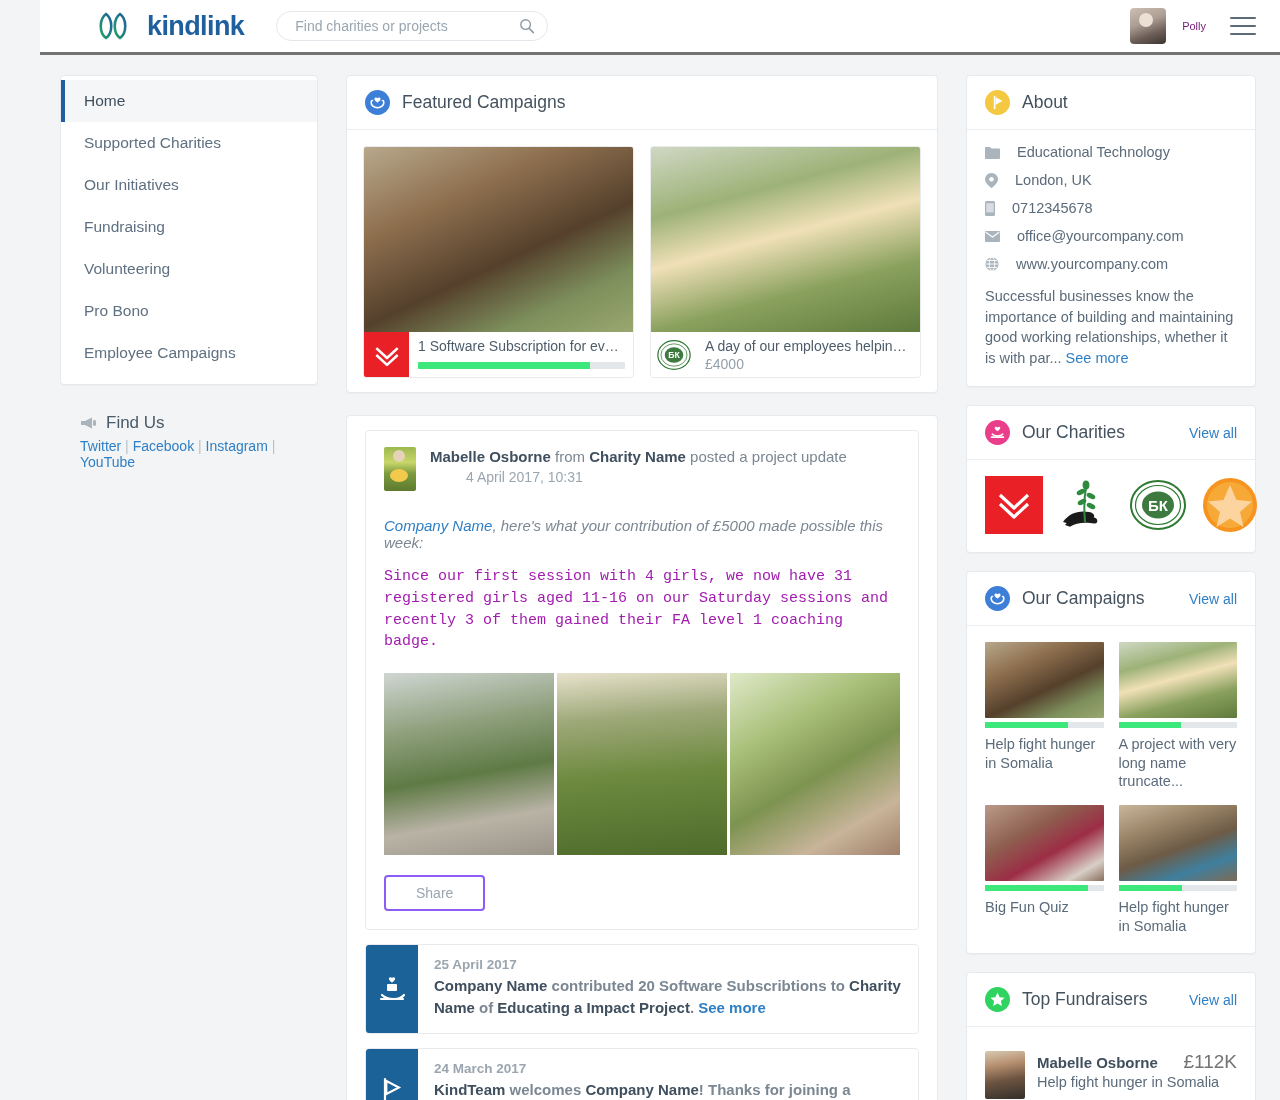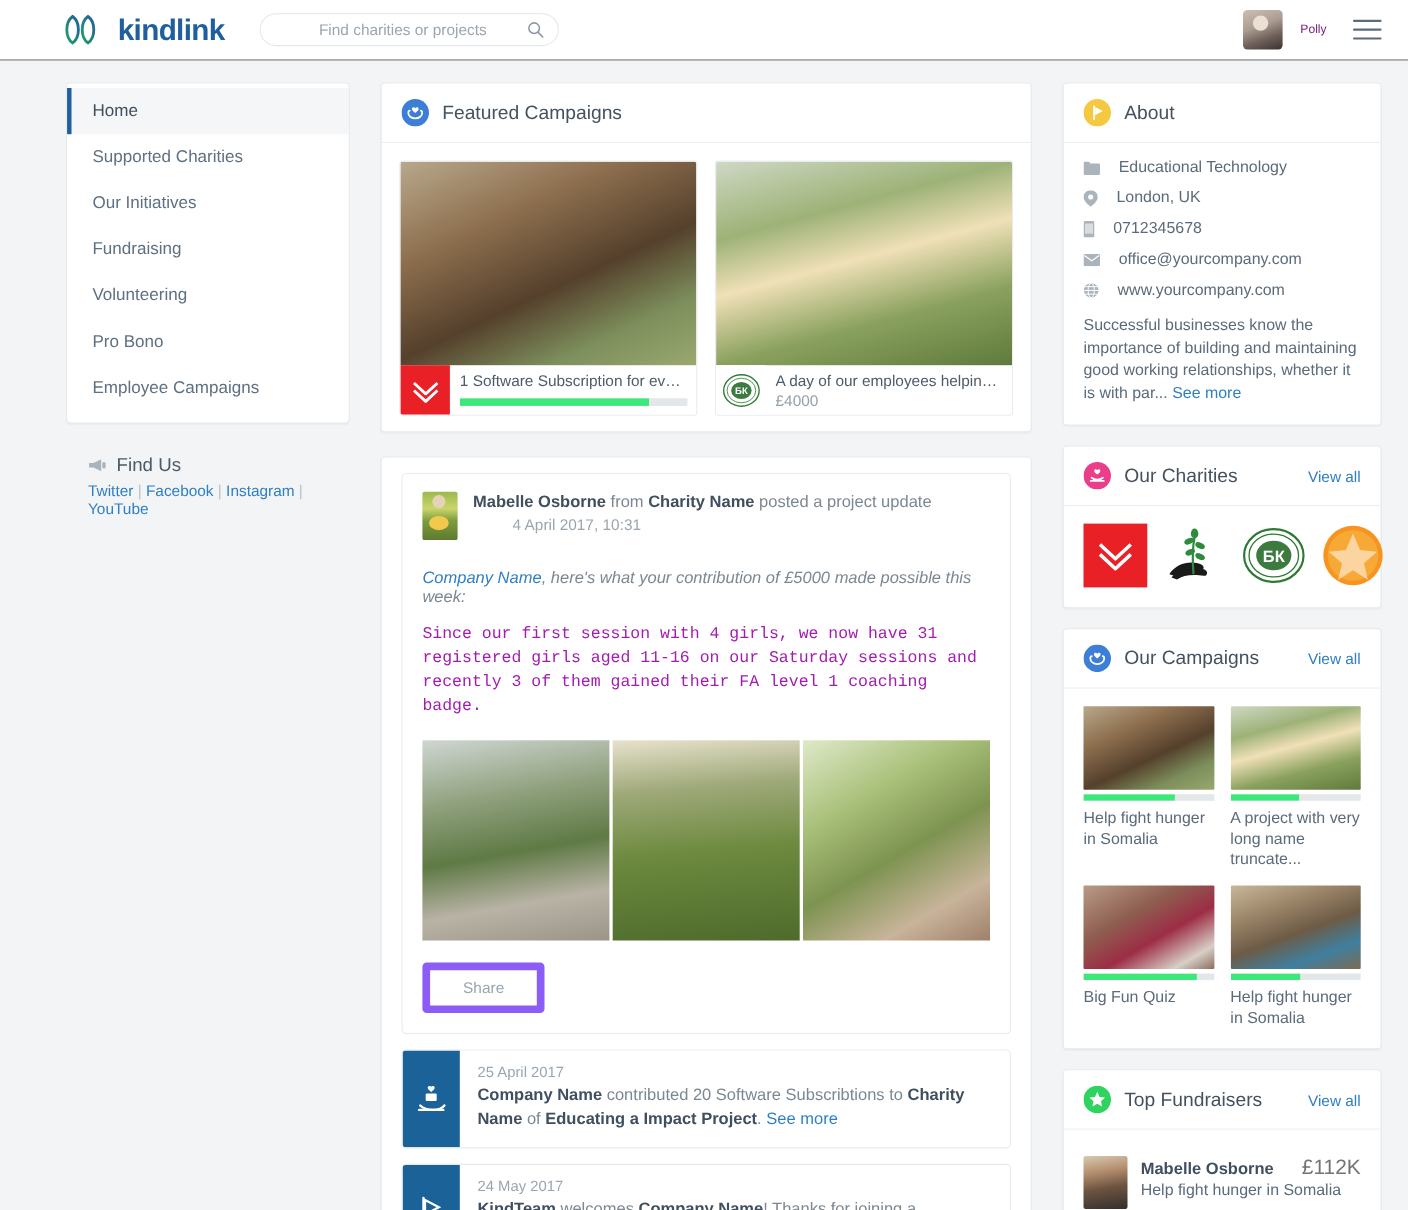--- a/index.html
+++ b/index.html
@@ -10,42 +10,42 @@
     background:#f2f4f6;
     font-family:"Liberation Sans", sans-serif;
     font-size:15px;
     color:#5b6b7a;
     overflow:hidden;
   }
 
   
   .header {
     height:55px; background:#fff;
-    border-bottom:1px solid #737373;
+    border-bottom:3px solid #737373;
     display:flex; align-items:center;
     padding:0 24px 0 56px;
     position:relative;
+    margin-left:40px;
   }
   .logo { display:flex; align-items:center; gap:9px; }
   .logo-mark { width:42px; height:30px; flex:none; }
   .logo-text { font-size:27px; font-weight:bold; color:#1f5f9e; letter-spacing:-0.6px; }
 
   .search-box {
     margin-left:32px;
     width:272px; height:30px;
     border:1px solid #e4e8ec; border-radius:16px;
     background:#fff;
     display:flex; align-items:center;
     padding:0 12px 0 16px;
   }
   .search-input {
     border:none; outline:none; background:transparent;
     flex:1; font-size:14px; color:#98a4ae;
     font-family:"Liberation Sans", sans-serif;
-    text-align:center;
   }
   .search-input::placeholder { color:#9aa6b0; }
   .search-icon { width:16px; height:16px; flex:none; }
 
   .header-right { margin-left:auto; display:flex; align-items:center; gap:16px; }
   .avatar-hdr {
     width:36px; height:36px; border-radius:4px;
     background:linear-gradient(160deg,#cdbfb4 0%,#ab9d92 40%,#6d5f58 70%,#3b3330 100%);
     position:relative; overflow:hidden;
   }
@@ -143,35 +143,35 @@
 
   .post-photos { display:flex; gap:3px; margin-top:20px; }
   .photo { height:182px; background-size:cover; background-position:center; }
   .photo.p1 { width:176px; }
   .photo.p2 { width:176px; }
   .photo.p3 { width:176px; }
 
   .share-btn {
     margin-top:20px;
     display:inline-block; padding:8px 30px;
-    border:7px solid #8b5cf6; border-radius:4px;
+    border:2px solid #8b5cf6; border-radius:4px;
     background:#fff; color:#9aa5af; font-size:14px; cursor:pointer;
     font-family:"Liberation Sans", sans-serif;
   }
 
   
   .feed-item {
     margin-top:14px; display:flex;
     border:1px solid #e8ebee; border-radius:4px; overflow:hidden; background:#fff;
   }
   .feed-ico {
     width:52px; flex:none; background:#1a6298;
     display:flex; align-items:center; justify-content:center;
   }
-  .feed-body { padding:12px 16px 14px 16px; }
+  .feed-body { padding:12px 16px 14px 16px;font-weight:bold; }
   .feed-date { font-size:13.5px; color:#9aa5af; }
   .feed-text { font-size:15px; color:#7b8792; line-height:1.45; margin-top:3px; }
   .feed-text b { color:#3f4f5e; }
   .feed-text a { color:#2f7fc4; text-decoration:none; }
 
   
   .about-body { padding:14px 18px 18px 18px; }
   .about-row { display:flex; align-items:center; gap:17px; margin-bottom:12px; font-size:14.5px; color:#5b6b7a; }
   .about-row svg { flex:none; }
   .about-text { font-size:14.5px; color:#5b6b7a; line-height:1.42; margin-top:14px; }
@@ -371,21 +371,21 @@
             </div>
           </div>
           <div class="feed-item">
             <div class="feed-ico">
               <svg width="26" height="30" viewBox="0 0 26 30">
                 <path d="M6 2v26" stroke="#fff" stroke-width="2.2" stroke-linecap="round"></path>
                 <path d="M7.4 4 L20 10.5 L7.4 17 Z" fill="none" stroke="#fff" stroke-width="2"></path>
               </svg>
             </div>
             <div class="feed-body">
-              <div class="feed-date">24 May 2017</div>
+              <div class="feed-date">24 March 2017</div>
               <div class="feed-text"><b>KindTeam</b><span> welcomes </span><b>Company Name</b><span>! Thanks for joining a community of kind people and transparent charities!</span></div>
             </div>
           </div>
         </div>
     </div>
   </div>
 
   <div class="col-right">
 
     <div class="card mb18">

